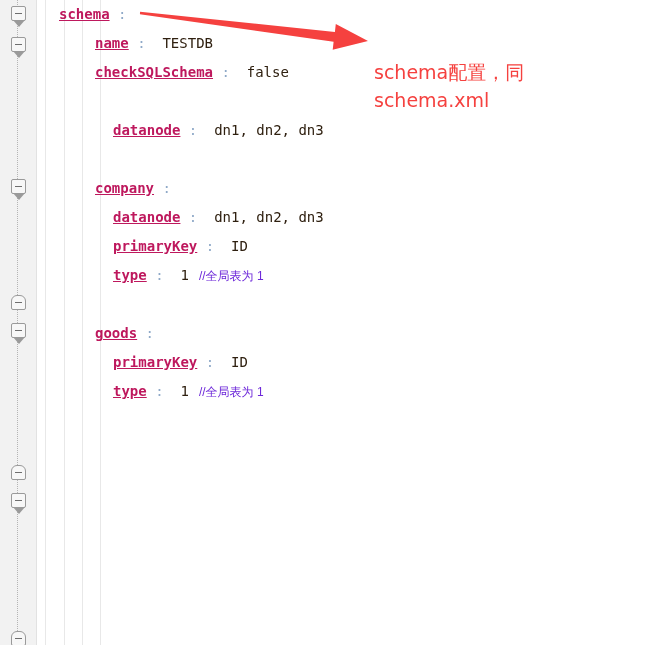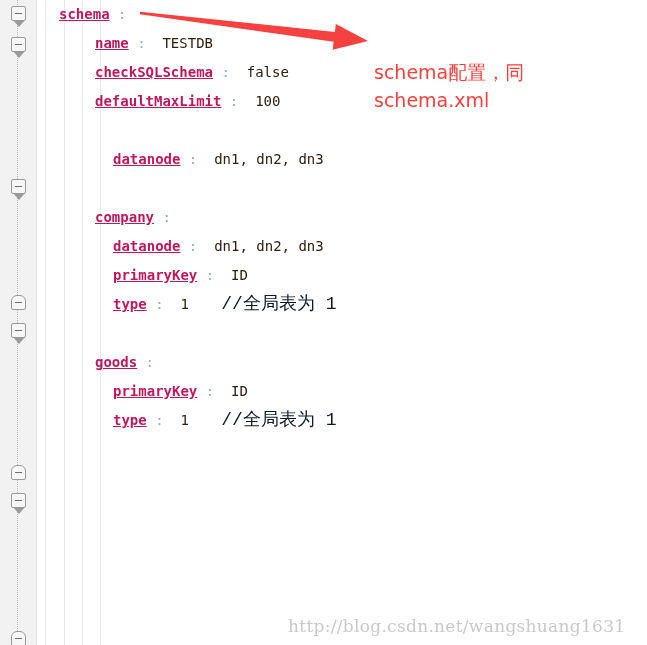--- a/index.html
+++ b/index.html
@@ -122,23 +122,23 @@
     font-weight: bold;
     text-decoration: underline;
   }
   .c {                 
     color: #8fa9c8;
   }
   .v {                 
     color: #2f2010;
   }
   .cm {                
-    color: #0f172a;
-    font-family: Liberation Mono, monospace;
-    font-size: 18px;
+    color: #6d28d9;
+    font-family: Liberation Sans, sans-serif;
+    font-size: 12px;
   }
 
   
   .annot {
     position: absolute;
     left: 374px;
     top: 10px;
     width: 250px;
     color: #f5413f;
     font-family: "DejaVu Sans", sans-serif;
@@ -192,21 +192,20 @@
     <div id="indent-guides">
         <div class="iguide" style="left: 8px; top: 0px; height: 645px;"></div>
         <div class="iguide" style="left: 27px; top: 0px; height: 645px;"></div>
         <div class="iguide" style="left: 45px; top: 0px; height: 645px;"></div>
         <div class="iguide" style="left: 63px; top: 0px; height: 645px;"></div>
       </div>
     <div class="lines" id="code-lines">
         <div class="line"><span style="display: inline-block; width: 22px;"></span><span class="k">schema</span><span class="c"> :</span></div>
         <div class="line"><span style="display: inline-block; width: 58px;"></span><span class="k">name</span><span class="c"> :</span><span class="v">  TESTDB</span></div>
         <div class="line"><span style="display: inline-block; width: 58px;"></span><span class="k">checkSQLSchema</span><span class="c"> :</span><span class="v">  false</span></div>
-        <div class="line"><span style="display: inline-block; width: 58px;"></span><span class="k">defaultMaxLimit</span><span class="c"> :</span><span class="v">  100</span></div>
         <div class="line blank"> </div>
         <div class="line"><span style="display: inline-block; width: 76px;"></span><span class="k">datanode</span><span class="c"> :</span><span class="v">  dn1, dn2, dn3</span></div>
         <div class="line blank"> </div>
         <div class="line"><span style="display: inline-block; width: 58px;"></span><span class="k">company</span><span class="c"> :</span></div>
         <div class="line"><span style="display: inline-block; width: 76px;"></span><span class="k">datanode</span><span class="c"> :</span><span class="v">  dn1, dn2, dn3</span></div>
         <div class="line"><span style="display: inline-block; width: 76px;"></span><span class="k">primaryKey</span><span class="c"> :</span><span class="v">  ID</span></div>
         <div class="line"><span style="display: inline-block; width: 76px;"></span><span class="k">type</span><span class="c"> :</span><span class="v">  1</span><span class="cm">   //全局表为 1</span></div>
         <div class="line blank"> </div>
         <div class="line"><span style="display: inline-block; width: 58px;"></span><span class="k">goods</span><span class="c"> :</span></div>
         <div class="line"><span style="display: inline-block; width: 76px;"></span><span class="k">primaryKey</span><span class="c"> :</span><span class="v">  ID</span></div>
@@ -214,15 +213,14 @@
       </div>
   </div>
 
   <svg class="arrow-svg" id="annotation-arrow-svg" viewBox="0 0 647 645" xmlns="http://www.w3.org/2000/svg">
       <polygon points="139.9,14.2 333.6,41.8 332.7,49.8 368.0,41.0 335.8,24.0 334.9,31.9 140.1,11.8" fill="#f5413f"></polygon>
     </svg>
 
   <div class="annot">schema配置，同
 schema.xml</div>
 
-  <div class="watermark">http://blog.csdn.net/wangshuang1631</div>
 
 </div>
 
 </body></html>

